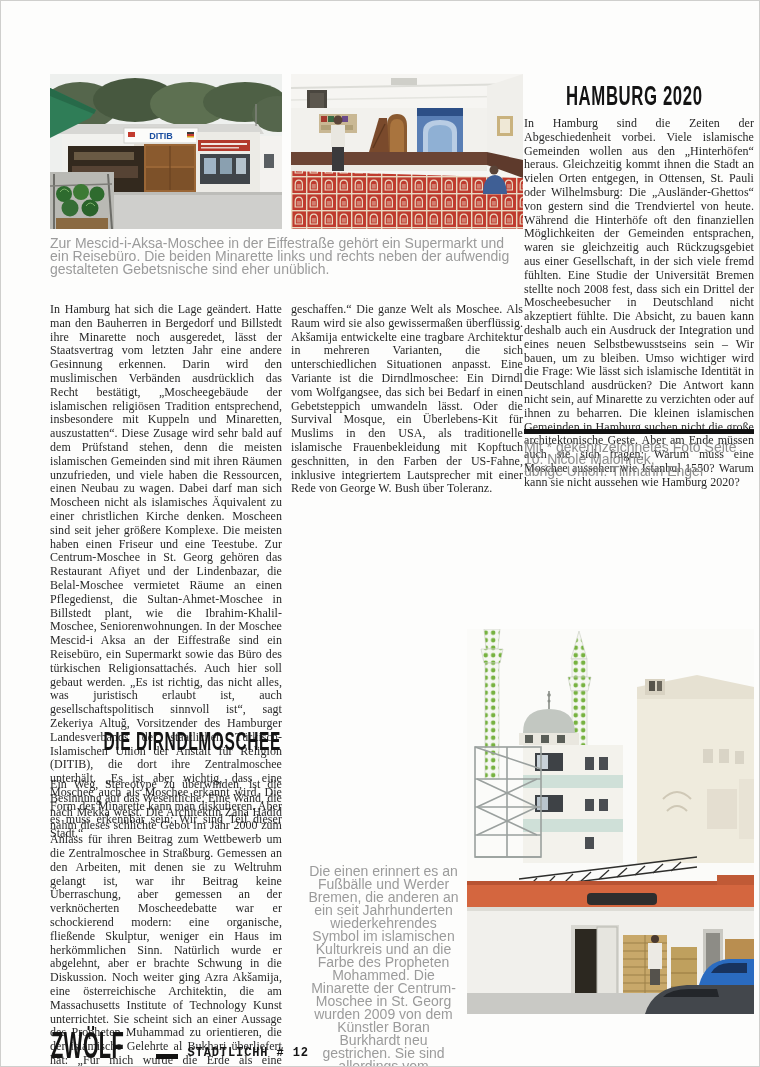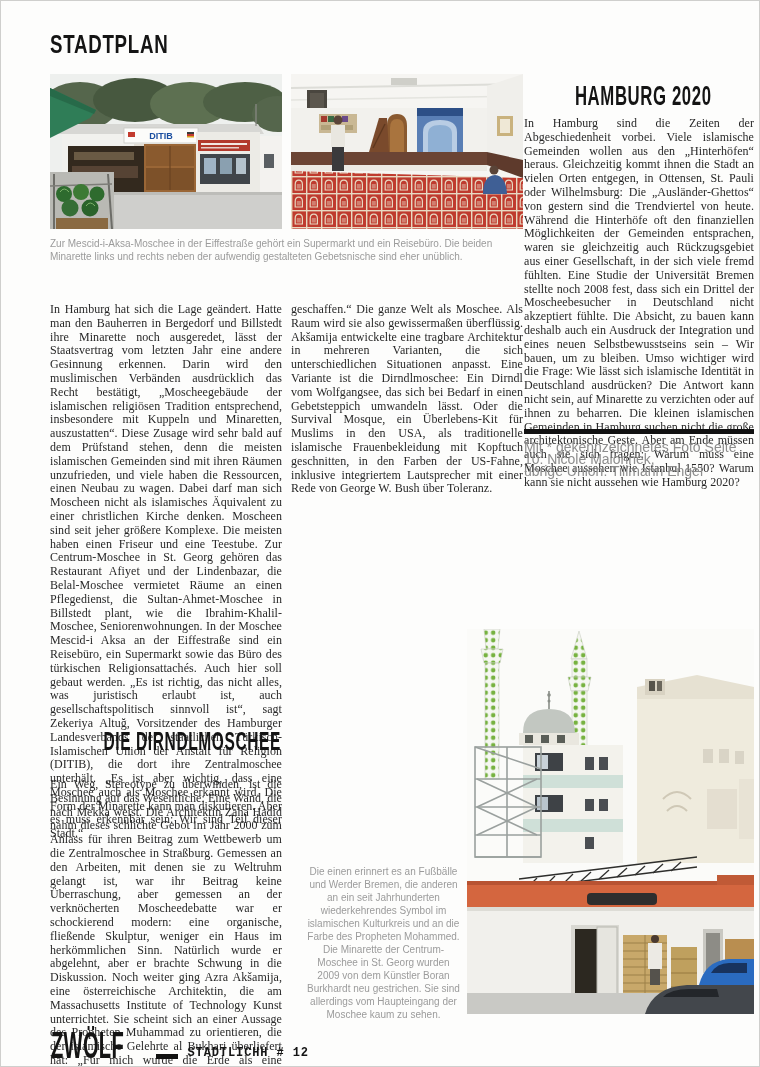--- a/index.html
+++ b/index.html
@@ -8,29 +8,29 @@
     background:#fdfdfc;border:1px solid #cfcfcd;box-sizing:border-box;
     font-family:"Liberation Serif",serif;overflow:hidden;
   }
   .abs{position:absolute;}
   .body-text{
     font-size:12px;line-height:13.8px;text-align:justify;
     color:#282828;letter-spacing:0.05px;
   }
   .cap{
     font-family:"Liberation Sans",sans-serif;
-    font-size:10px;line-height:13px;color:#9b9b9b;
+    font-size:14px;line-height:13px;color:#9b9b9b;
   }
   .cond{
     display:inline-block;
     font-family:"Liberation Sans",sans-serif;font-weight:700;color:#141414;
     white-space:nowrap;
   }
   .section-label .cond{font-size:26px;letter-spacing:1px;transform:scaleX(0.72);transform-origin:left center;}
-  .h-center{text-align:right;}
+  .h-center{text-align:left;}
   .h-center .cond{transform:scaleX(0.62);transform-origin:center;letter-spacing:1px;}
   .dirndl .cond{font-size:25px;}
   .hamburg-h .cond{font-size:27px;}
   .rule{background:#111;}
   .credits{
     font-family:"Liberation Sans",sans-serif;font-size:14px;line-height:12px;color:#8d8d8d;
   }
   .footer{display:flex;align-items:flex-end;gap:9px;}
   .footer .cond{font-size:36px;line-height:30px;letter-spacing:0.5px;transform:scaleX(0.56);transform-origin:left bottom;}
   .footer-dash{width:22px;height:5px;background:#111;margin-bottom:2px;margin-left:-34px;}
@@ -38,23 +38,20 @@
     font-family:Liberation Mono, monospace;font-weight:700;font-size:12px;
     letter-spacing:0.9px;color:#141414;margin-bottom:1px;
   }
   .minaret-cap{text-align:center;}
 </style>
 </head>
 <body>
 
 <div class="page">
 
-  <div class="abs section-label" style="left:49px;top:28px;">
-    <span class="cond">STADTPLAN</span>
-  </div>
 
   <svg class="abs" style="left:49px;top:73px;" width="232" height="155" viewBox="0 0 232 155">
     <rect width="232" height="155" fill="#eef0ee"></rect>
 
     <g>
       <ellipse cx="30" cy="32" rx="38" ry="24" fill="#55664c"></ellipse>
       <ellipse cx="85" cy="26" rx="42" ry="22" fill="#47583f"></ellipse>
       <ellipse cx="140" cy="30" rx="40" ry="22" fill="#5d7051"></ellipse>
       <ellipse cx="195" cy="28" rx="42" ry="20" fill="#4e6045"></ellipse>
       <ellipse cx="228" cy="40" rx="26" ry="18" fill="#55664c"></ellipse>

